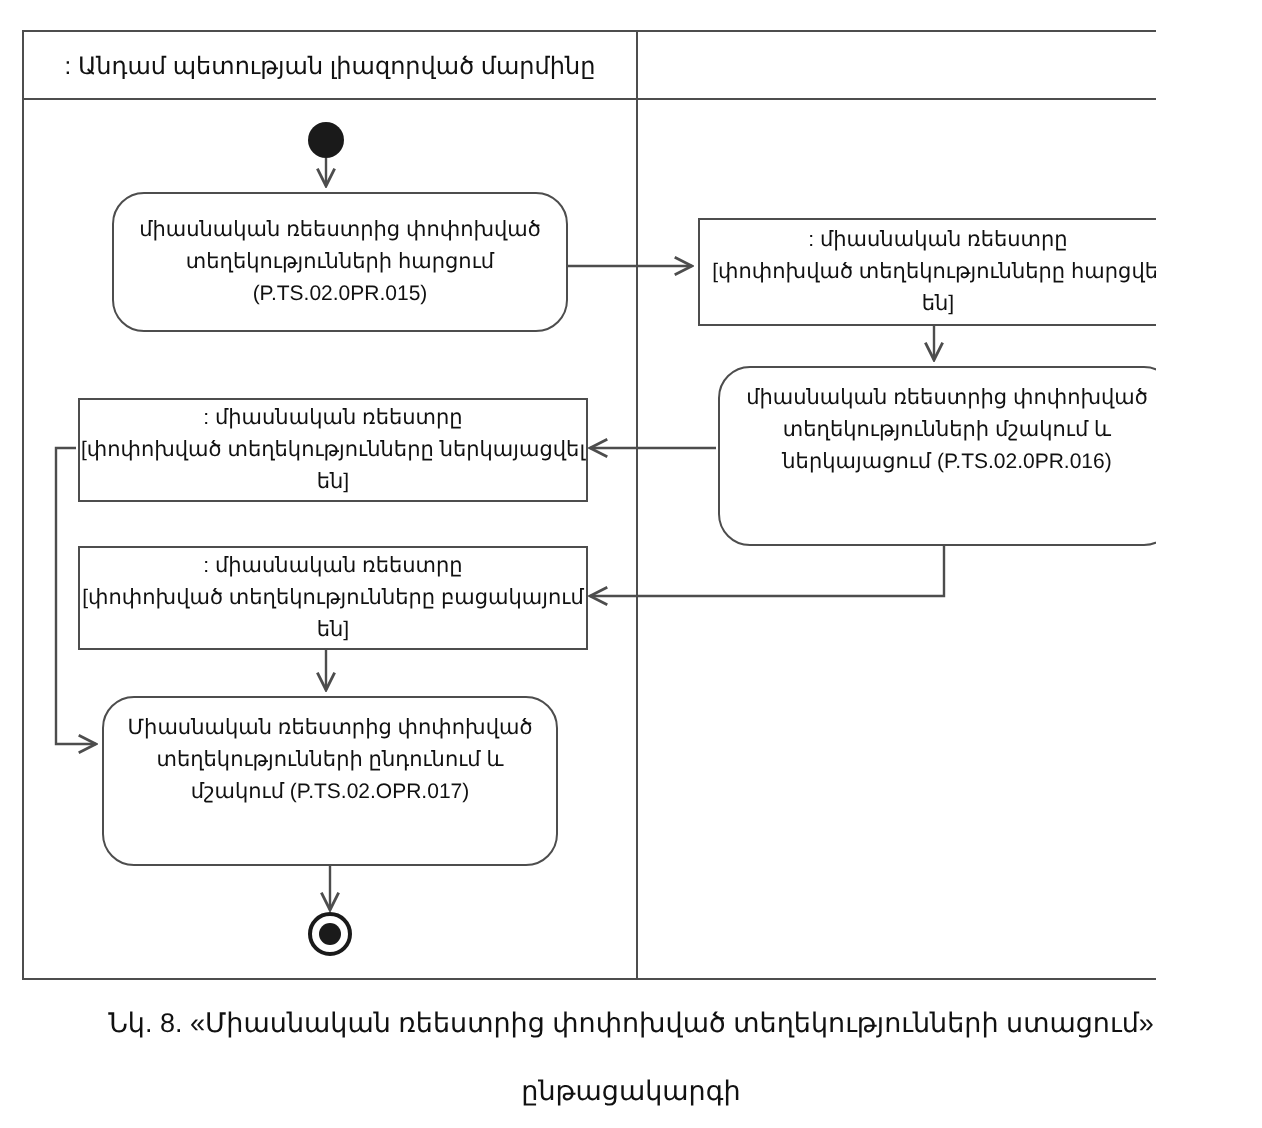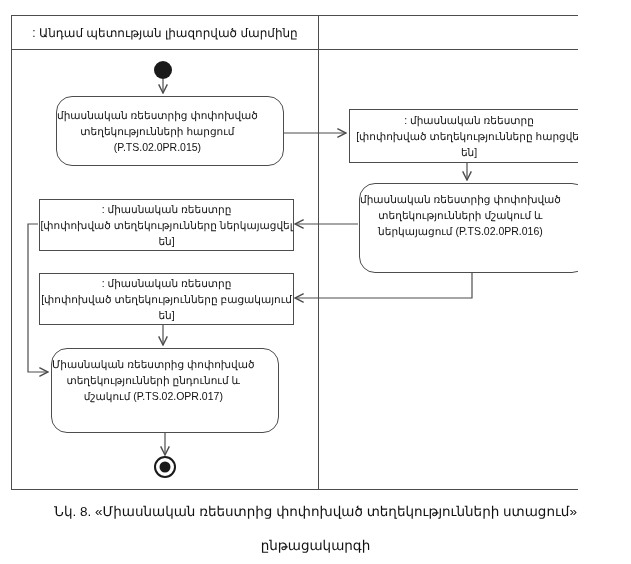--- a/index.html
+++ b/index.html
@@ -21,21 +21,21 @@
   }
   .lane-header {
     position:absolute; top:0; height:33px; display:flex;
     align-items:center; justify-content:center;
     font-size:12px;
   }
   .lane-header.left  { left:0;  width:306px; }
   .lane-header.right { left:307px; right:0; }
   .node {
     position:absolute; background:#ffffff; border:1px solid #4d4d4d;
-    display:flex; align-items:center; justify-content:flex-start;
+    display:flex; align-items:center; justify-content:center;
     text-align:center; font-size:10.5px; line-height:16px;
     box-sizing:border-box;
   }
   .node .txt { white-space:pre-line; }
   .node.rounded { border-radius:16px; }
   .node.top-text { align-items:flex-start; padding-top:7px; }
   .connectors {
     position:absolute; left:0; top:0; width:631px; height:564px;
     pointer-events:none;
   }

